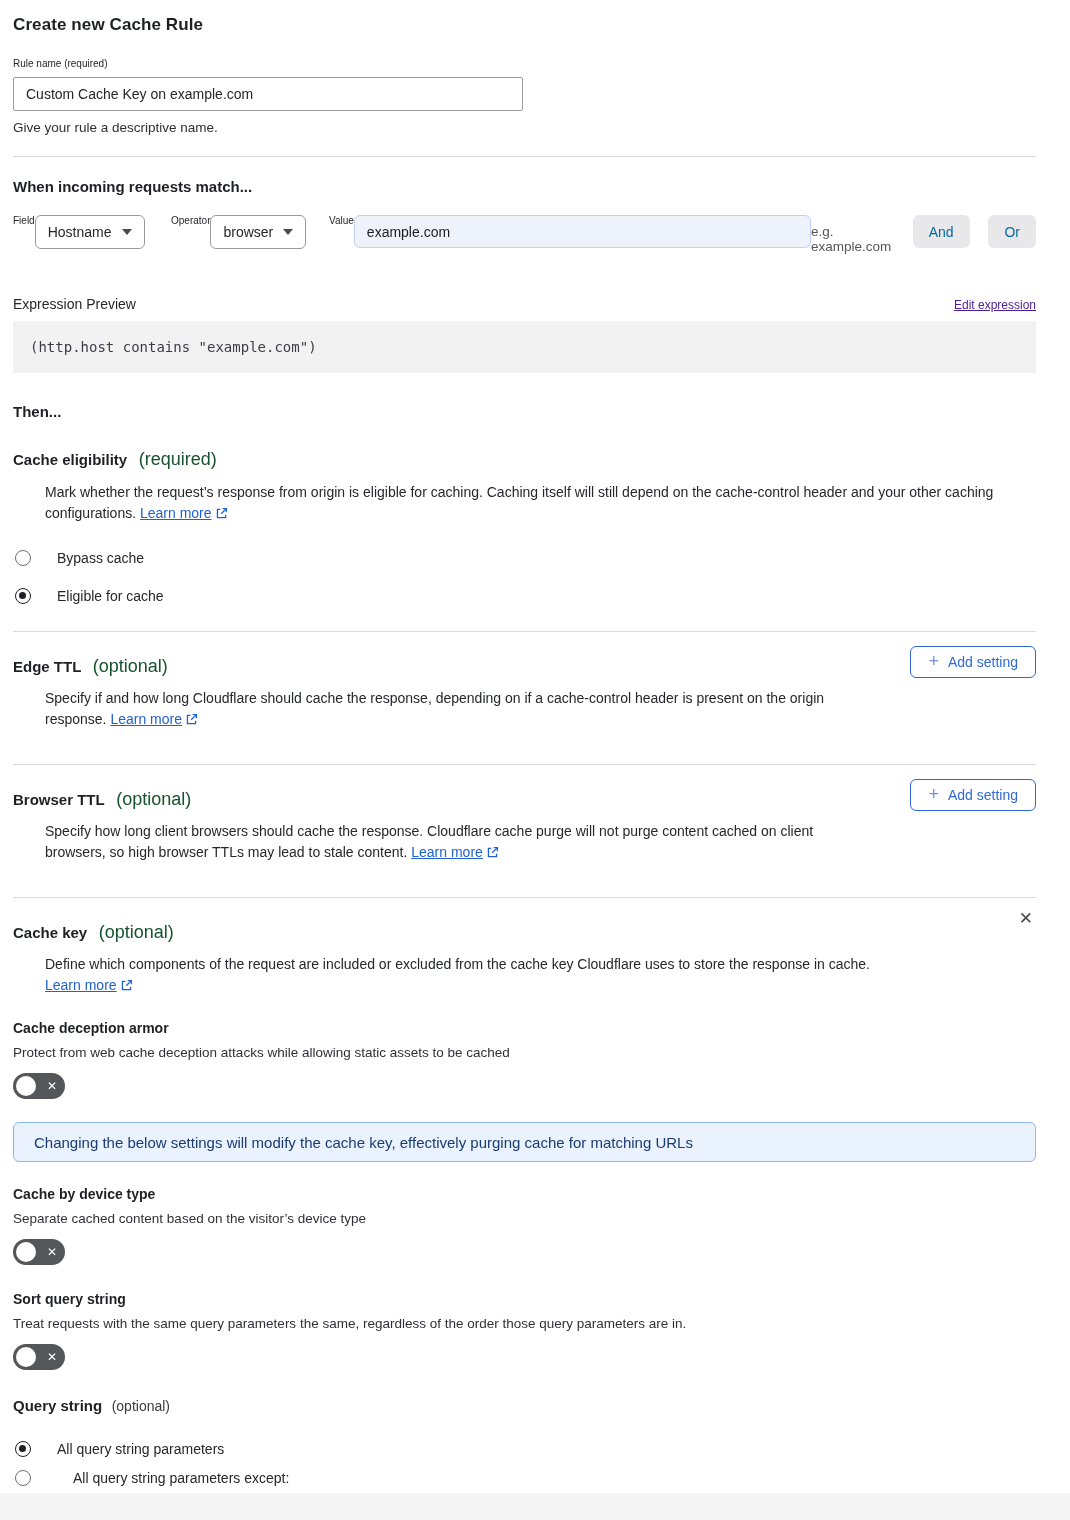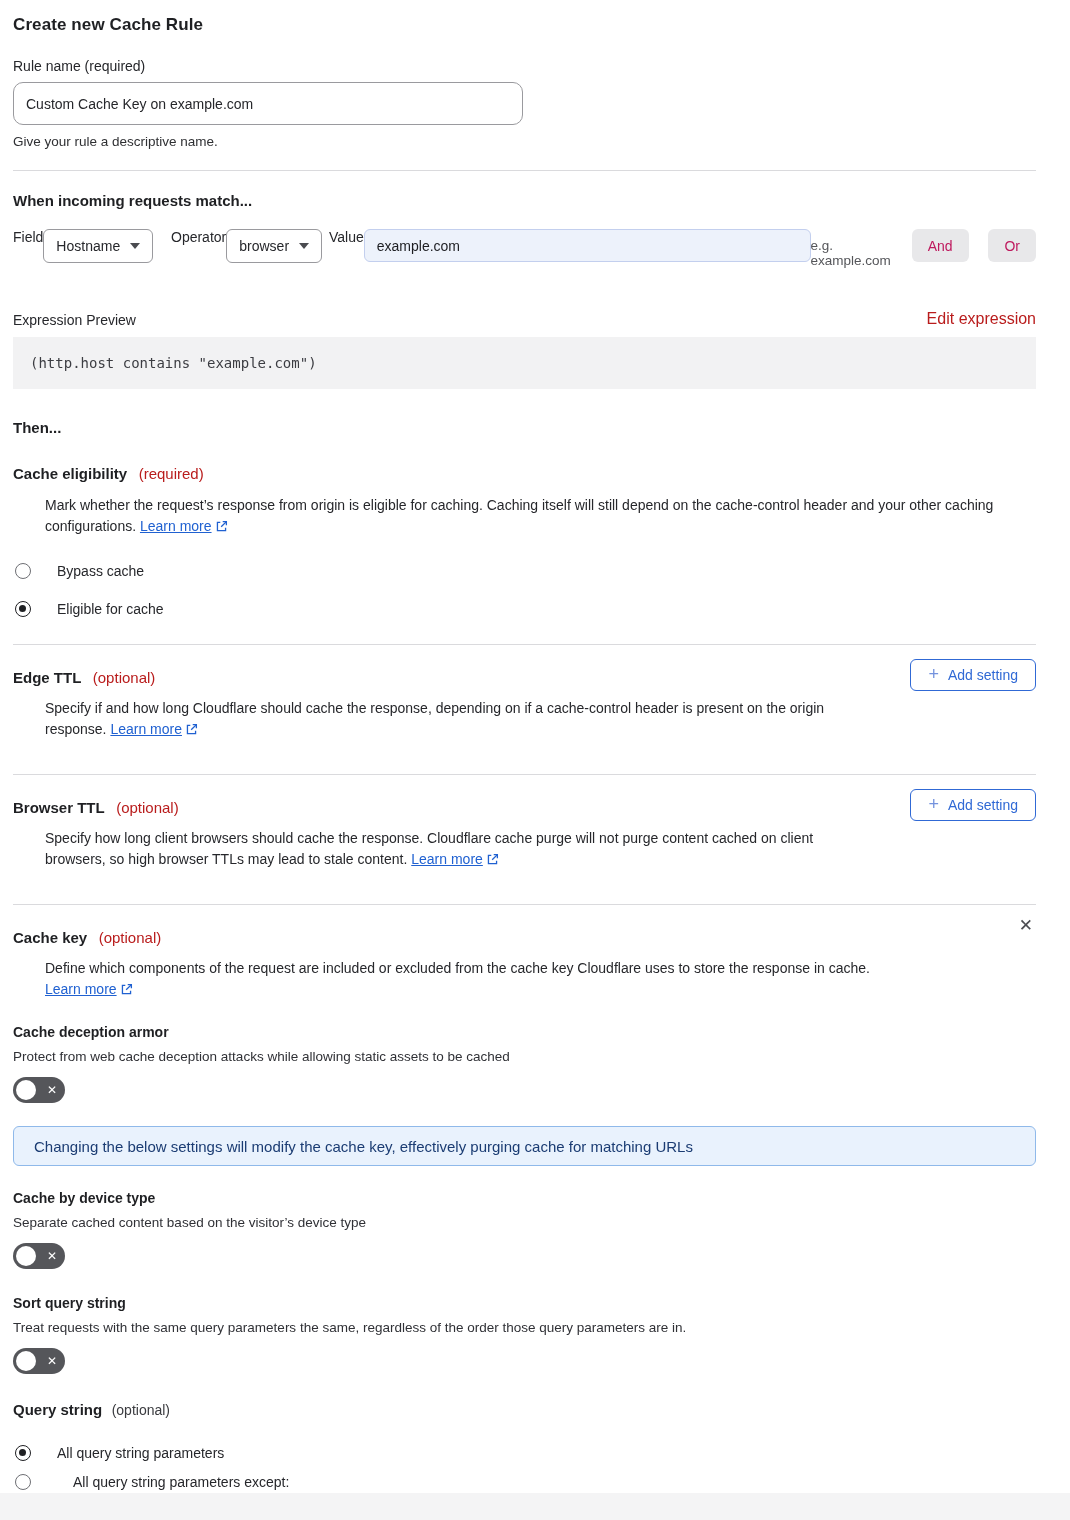--- a/index.html
+++ b/index.html
@@ -9,23 +9,23 @@
     background:#ffffff;
     color:#26272b;
     position:relative;
     overflow:hidden;
   }
   .bottom-shade { position:absolute; left:0; bottom:0; width:100%; height:27px; background:#f4f4f5; z-index:0; }
   .page { position:relative; z-index:1; padding:15px 34px 0 13px; width:1070px; }
 
   h1 { font-size:17px; font-weight:700; color:#1f2023; letter-spacing:.1px; }
 
-  .field-label { font-size:14px; color:#26272b; margin-bottom:8px; }
+  .field-label { font-size:10px; color:#26272b; margin-bottom:8px; }
   .text-input {
-    width:510px; height:43px; border:1px solid #9a9a9e; border-radius:10px;
+    width:510px; height:34px; border:1px solid #9a9a9e; border-radius:2px;
     padding:0 12px; font-size:14px; color:#26272b; background:#fff;
     font-family:"Liberation Sans", sans-serif; outline:none;
   }
   .helper { font-size:13.5px; color:#2f3033; margin-top:9px; }
 
   hr.divider { border:none; border-top:1px solid #dadadd; margin:0; }
 
   .section-h { font-size:15px; font-weight:700; color:#1f2023; }
 
   
@@ -40,33 +40,33 @@
     width:0; height:0; border-left:5px solid transparent; border-right:5px solid transparent;
     border-top:6px solid #4a4b50; margin-left:10px; flex:none;
   }
   .value-input {
     height:33px; border:1px solid #c3cfee; border-radius:6px; background:#edf2fb;
     padding:0 12px; font-size:14px; color:#1d1e22; width:100%;
     font-family:"Liberation Sans", sans-serif; outline:none;
   }
   .chip-btn {
     height:33px; padding:0 16px; border:none; border-radius:6px; background:#e8e8ea;
-    font-size:14px; color:#be185d; font-family:"Liberation Sans", sans-serif; cursor:pointer;
+    font-size:14px; color:#0369a1; font-family:"Liberation Sans", sans-serif; cursor:pointer;
   }
 
   
   .expr-row { display:flex; justify-content:space-between; align-items:flex-end; margin-top:42px; }
-  a.link { color:#b91c1c; font-size:16px; cursor:pointer; }
+  a.link { color:#4c1d95; text-decoration:underline; font-size:12px; cursor:pointer; }
   .code-box {
     margin-top:9px; background:#f2f2f3; padding:18px 17px;
     font-family:"DejaVu Sans Mono", monospace; font-size:14px; color:#3c3d42;
   }
 
   .sub-title { font-size:15px; font-weight:700; color:#1f2023; display:inline; }
-  .opt-tag { font-size:15px; color:#b91c1c; font-weight:400; margin-left:7px; }
+  .opt-tag { font-size:18px; color:#14532d; font-weight:400; margin-left:7px; }
   .desc { font-size:14px; color:#26272b; line-height:21px; margin-top:11px;margin-left:32px; }
   .learn { color:#2061d1; text-decoration:underline; font-size:14px; cursor:pointer; white-space:nowrap; }
   .ext-ico { vertical-align:-2px; margin-left:3px; }
 
   
   .radio-row { display:flex; align-items:center; margin-top:22px; }
   .radio {
     width:16px; height:16px; border-radius:50%; border:1.5px solid #6e6f74;
     background:#fff; margin-left:2px; position:relative; flex:none; cursor:pointer;
   }

